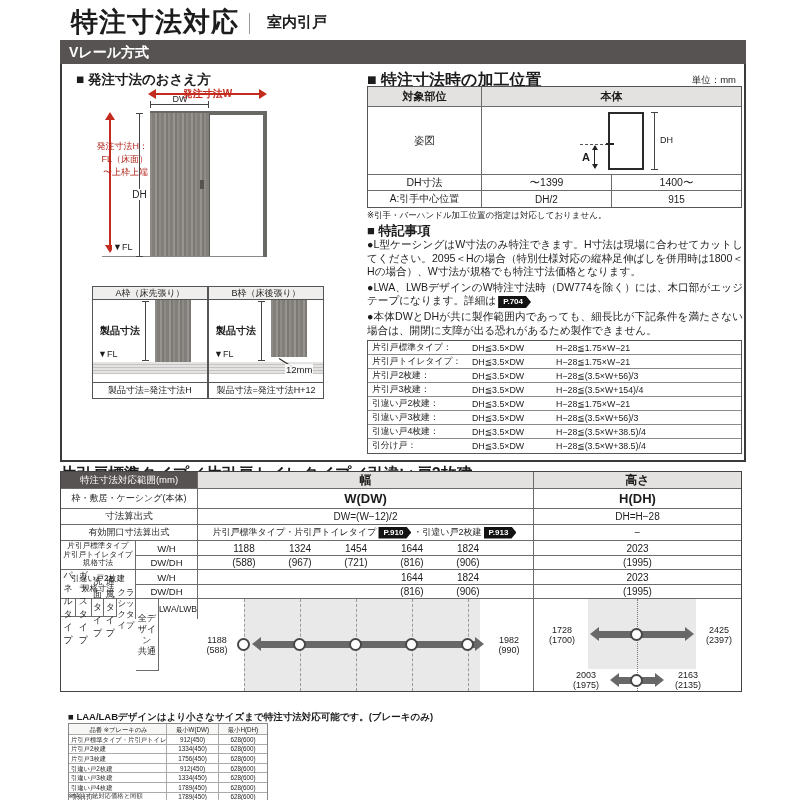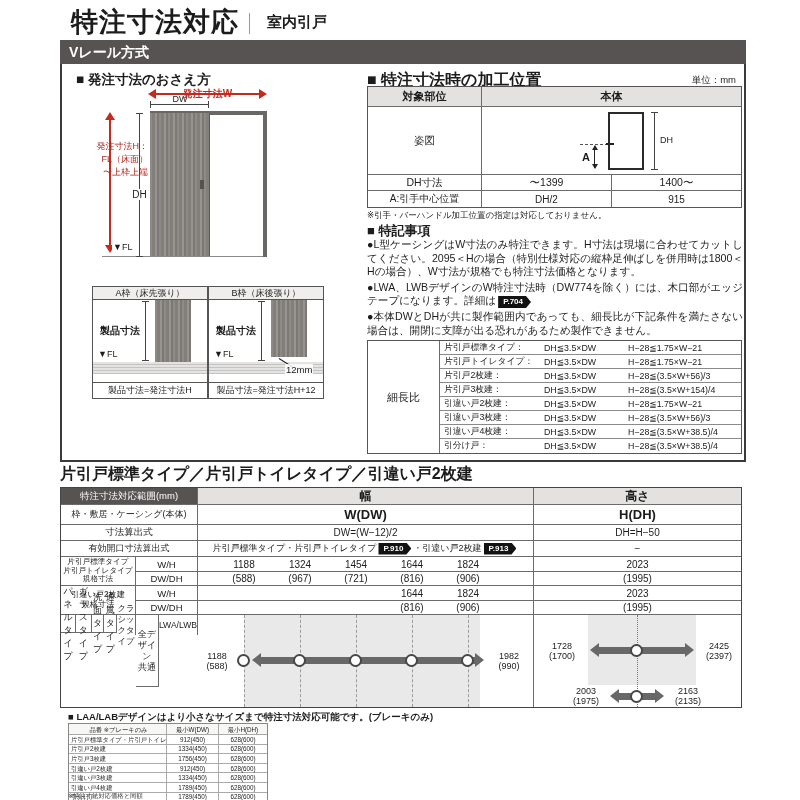--- a/index.html
+++ b/index.html
@@ -159,21 +159,20 @@
     <div class="abs" style="left:305px;top:146px;font-size:8.5px">※引手・バーハンドル加工位置の指定は対応しておりません。</div>
 
     <div class="abs b" style="left:305px;top:158px;font-size:13px">■ 特記事項</div>
     <div class="abs" style="left:305px;top:174px;width:376px;font-size:10.6px;line-height:13.5px;text-align:justify">
       <div style="margin-bottom:2px">●L型ケーシングはW寸法のみ特注できます。H寸法は現場に合わせてカットしてください。2095＜Hの場合（特別仕様対応の縦枠足伸ばしを併用時は1800＜Hの場合）、W寸法が規格でも特注寸法価格となります。</div>
       <div style="margin-bottom:2px"><span>●LWA、LWBデザインのW特注寸法時（DW774を除く）には、木口部がエッジテープになります。詳細は</span><span class="pbadge">P.704</span></div>
       <div>●本体DWとDHが共に製作範囲内であっても、細長比が下記条件を満たさない場合は、開閉に支障が出る恐れがあるため製作できません。</div>
     </div>
 
     <div class="abs trow" style="left:305px;top:276px;width:375px;border:1px solid #555;box-sizing:border-box">
-      <div class="c nb" style="width:72px;font-size:11px">細長比</div>
       <div style="flex:1;display:flex;flex-direction:column">
         <div class="srow">
             <span class="sname">片引戸標準タイプ：</span>
             <span class="sf1">DH≦3.5×DW</span>
             <span class="sf2">H−28≦1.75×W−21</span>
           </div>
         <div class="srow">
             <span class="sname">片引戸トイレタイプ：</span>
             <span class="sf1">DH≦3.5×DW</span>
             <span class="sf2">H−28≦1.75×W−21</span>
@@ -207,35 +206,35 @@
             <span class="sname">引分け戸：</span>
             <span class="sf1">DH≦3.5×DW</span>
             <span class="sf2">H−28≦(3.5×W+38.5)/4</span>
           </div>
       </div>
     </div>
   </div>
 
   <div class="abs b" style="left:60px;top:464px;font-size:16px">片引戸標準タイプ／片引戸トイレタイプ／引違い戸2枚建</div>
 
-  <div class="abs" style="left:60px;top:487px;width:682px;border:1px solid #444;box-sizing:border-box">
+  <div class="abs" style="left:60px;top:471px;width:682px;border:1px solid #444;box-sizing:border-box">
     <div class="trow" style="height:17px">
       <div class="c dark" style="width:137px;font-size:9.5px">特注寸法対応範囲(mm)</div>
       <div class="c hgray" style="width:336px;font-size:12px">幅</div>
       <div class="c hgray nr" style="flex:1;font-size:12px">高さ</div>
     </div>
     <div class="trow" style="height:20px">
       <div class="c" style="width:137px;font-size:9px">枠・敷居・ケーシング(本体)</div>
       <div class="c b" style="width:336px;font-size:13px">W(DW)</div>
       <div class="c b nr" style="flex:1;font-size:13px">H(DH)</div>
     </div>
     <div class="trow" style="height:16px">
       <div class="c" style="width:137px;font-size:9.5px">寸法算出式</div>
       <div class="c" style="width:336px;font-size:10px">DW=(W−12)/2</div>
-      <div class="c nr" style="flex:1;font-size:10px">DH=H−50</div>
+      <div class="c nr" style="flex:1;font-size:10px">DH=H−28</div>
     </div>
     <div class="trow" style="height:16px">
       <div class="c" style="width:137px;font-size:9px">有効開口寸法算出式</div>
       <div class="c" style="width:336px;font-size:9px;white-space:nowrap">
         <span>片引戸標準タイプ・片引戸トイレタイプ</span>
           <span class="pbadge">P.910</span>
           <span>・引違い戸2枚建</span>
           <span class="pbadge">P.913</span>
       </div>
       <div class="c nr" style="flex:1;font-size:10px">−</div>

